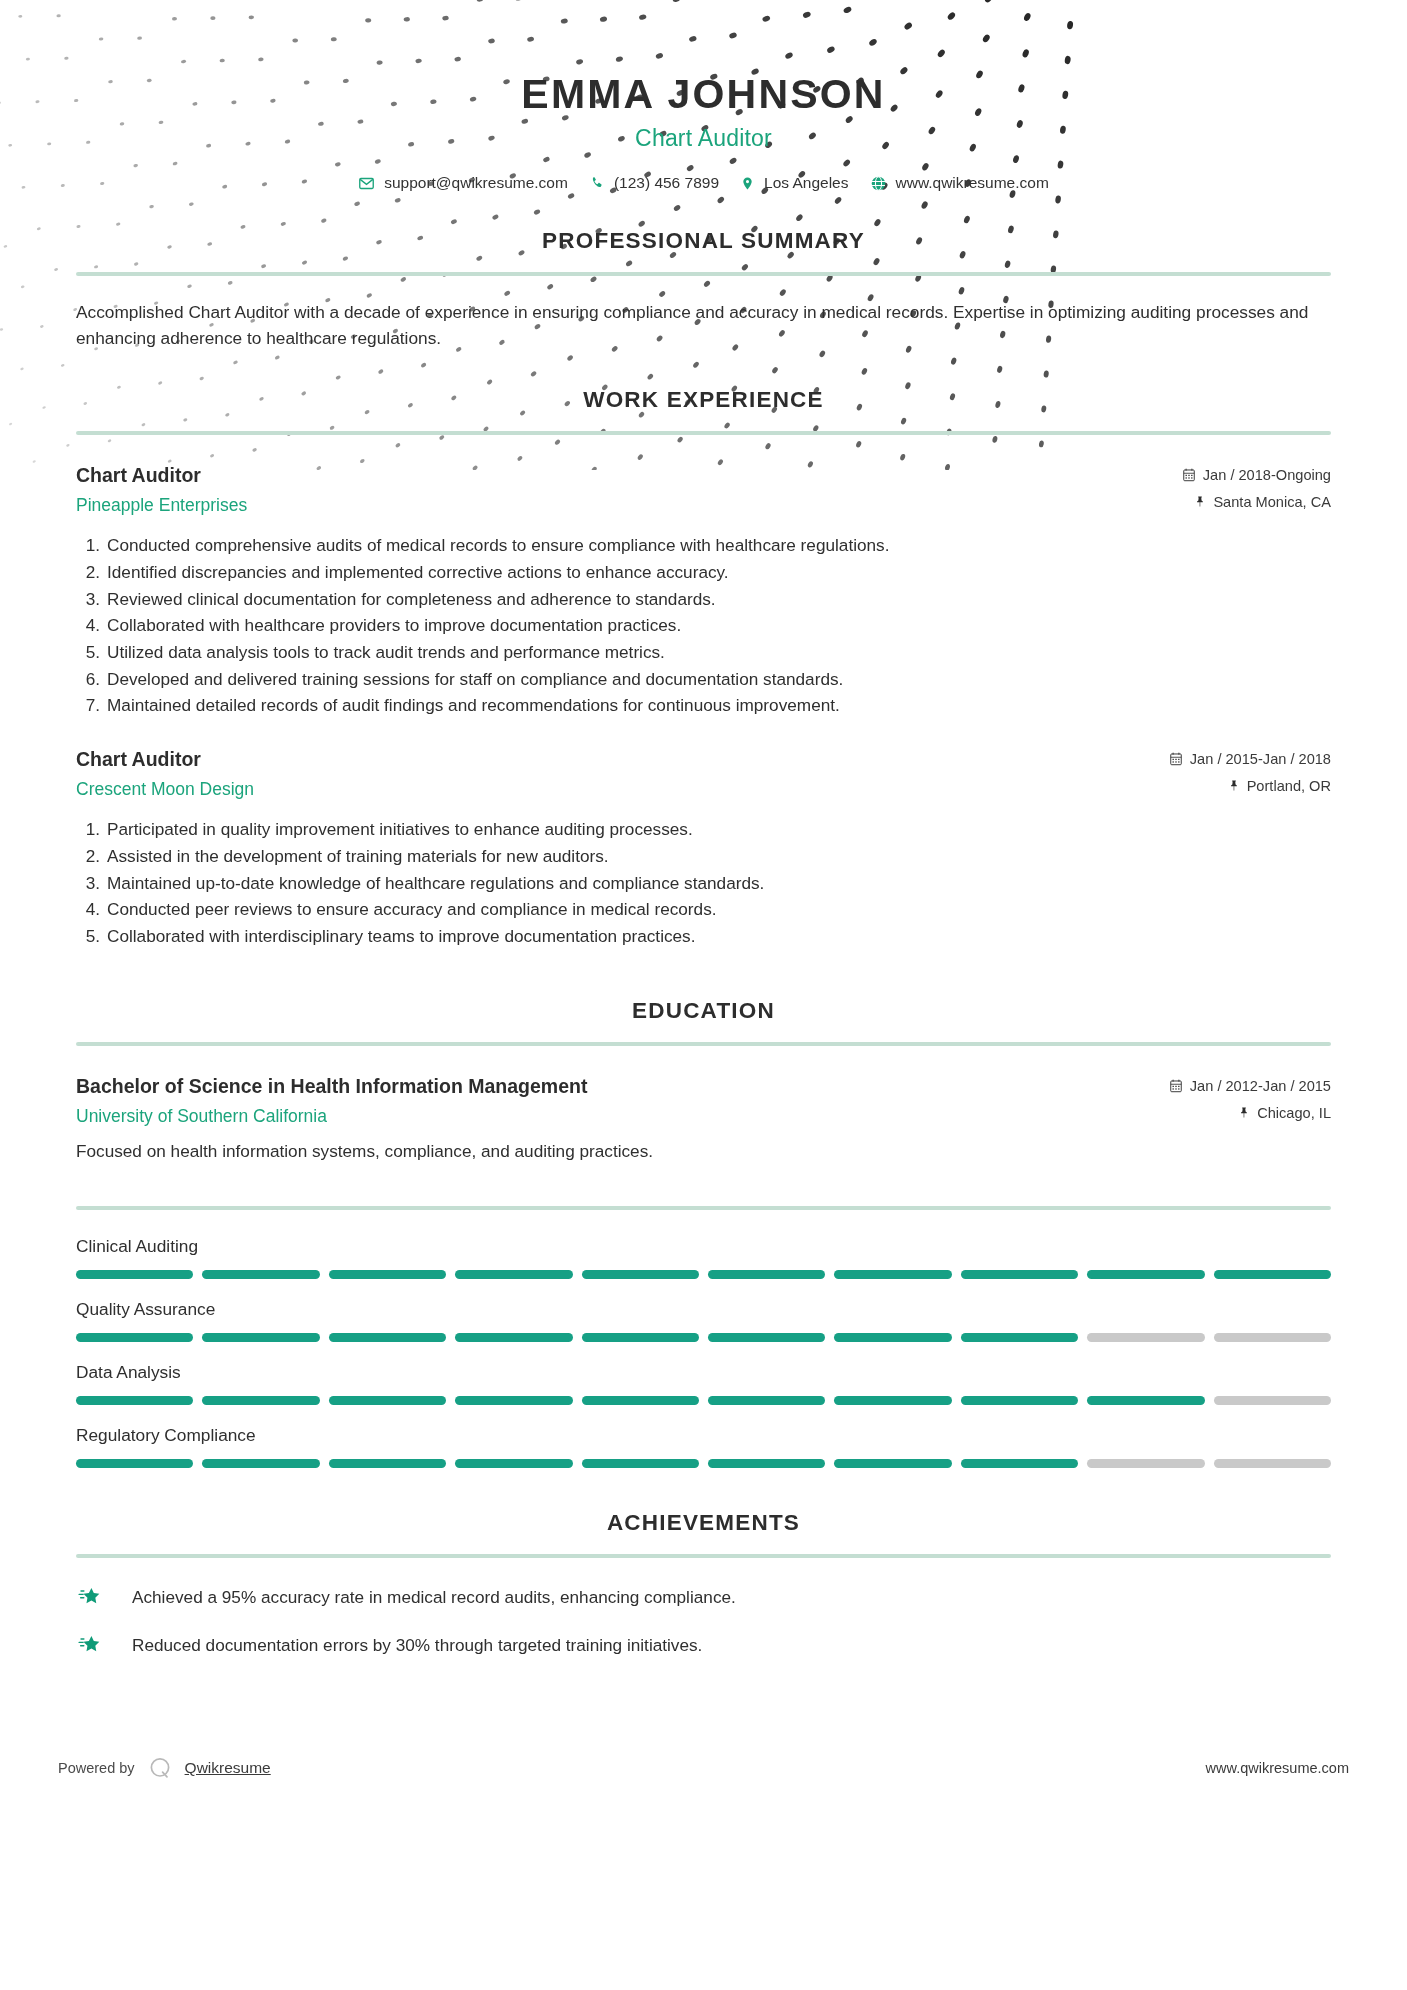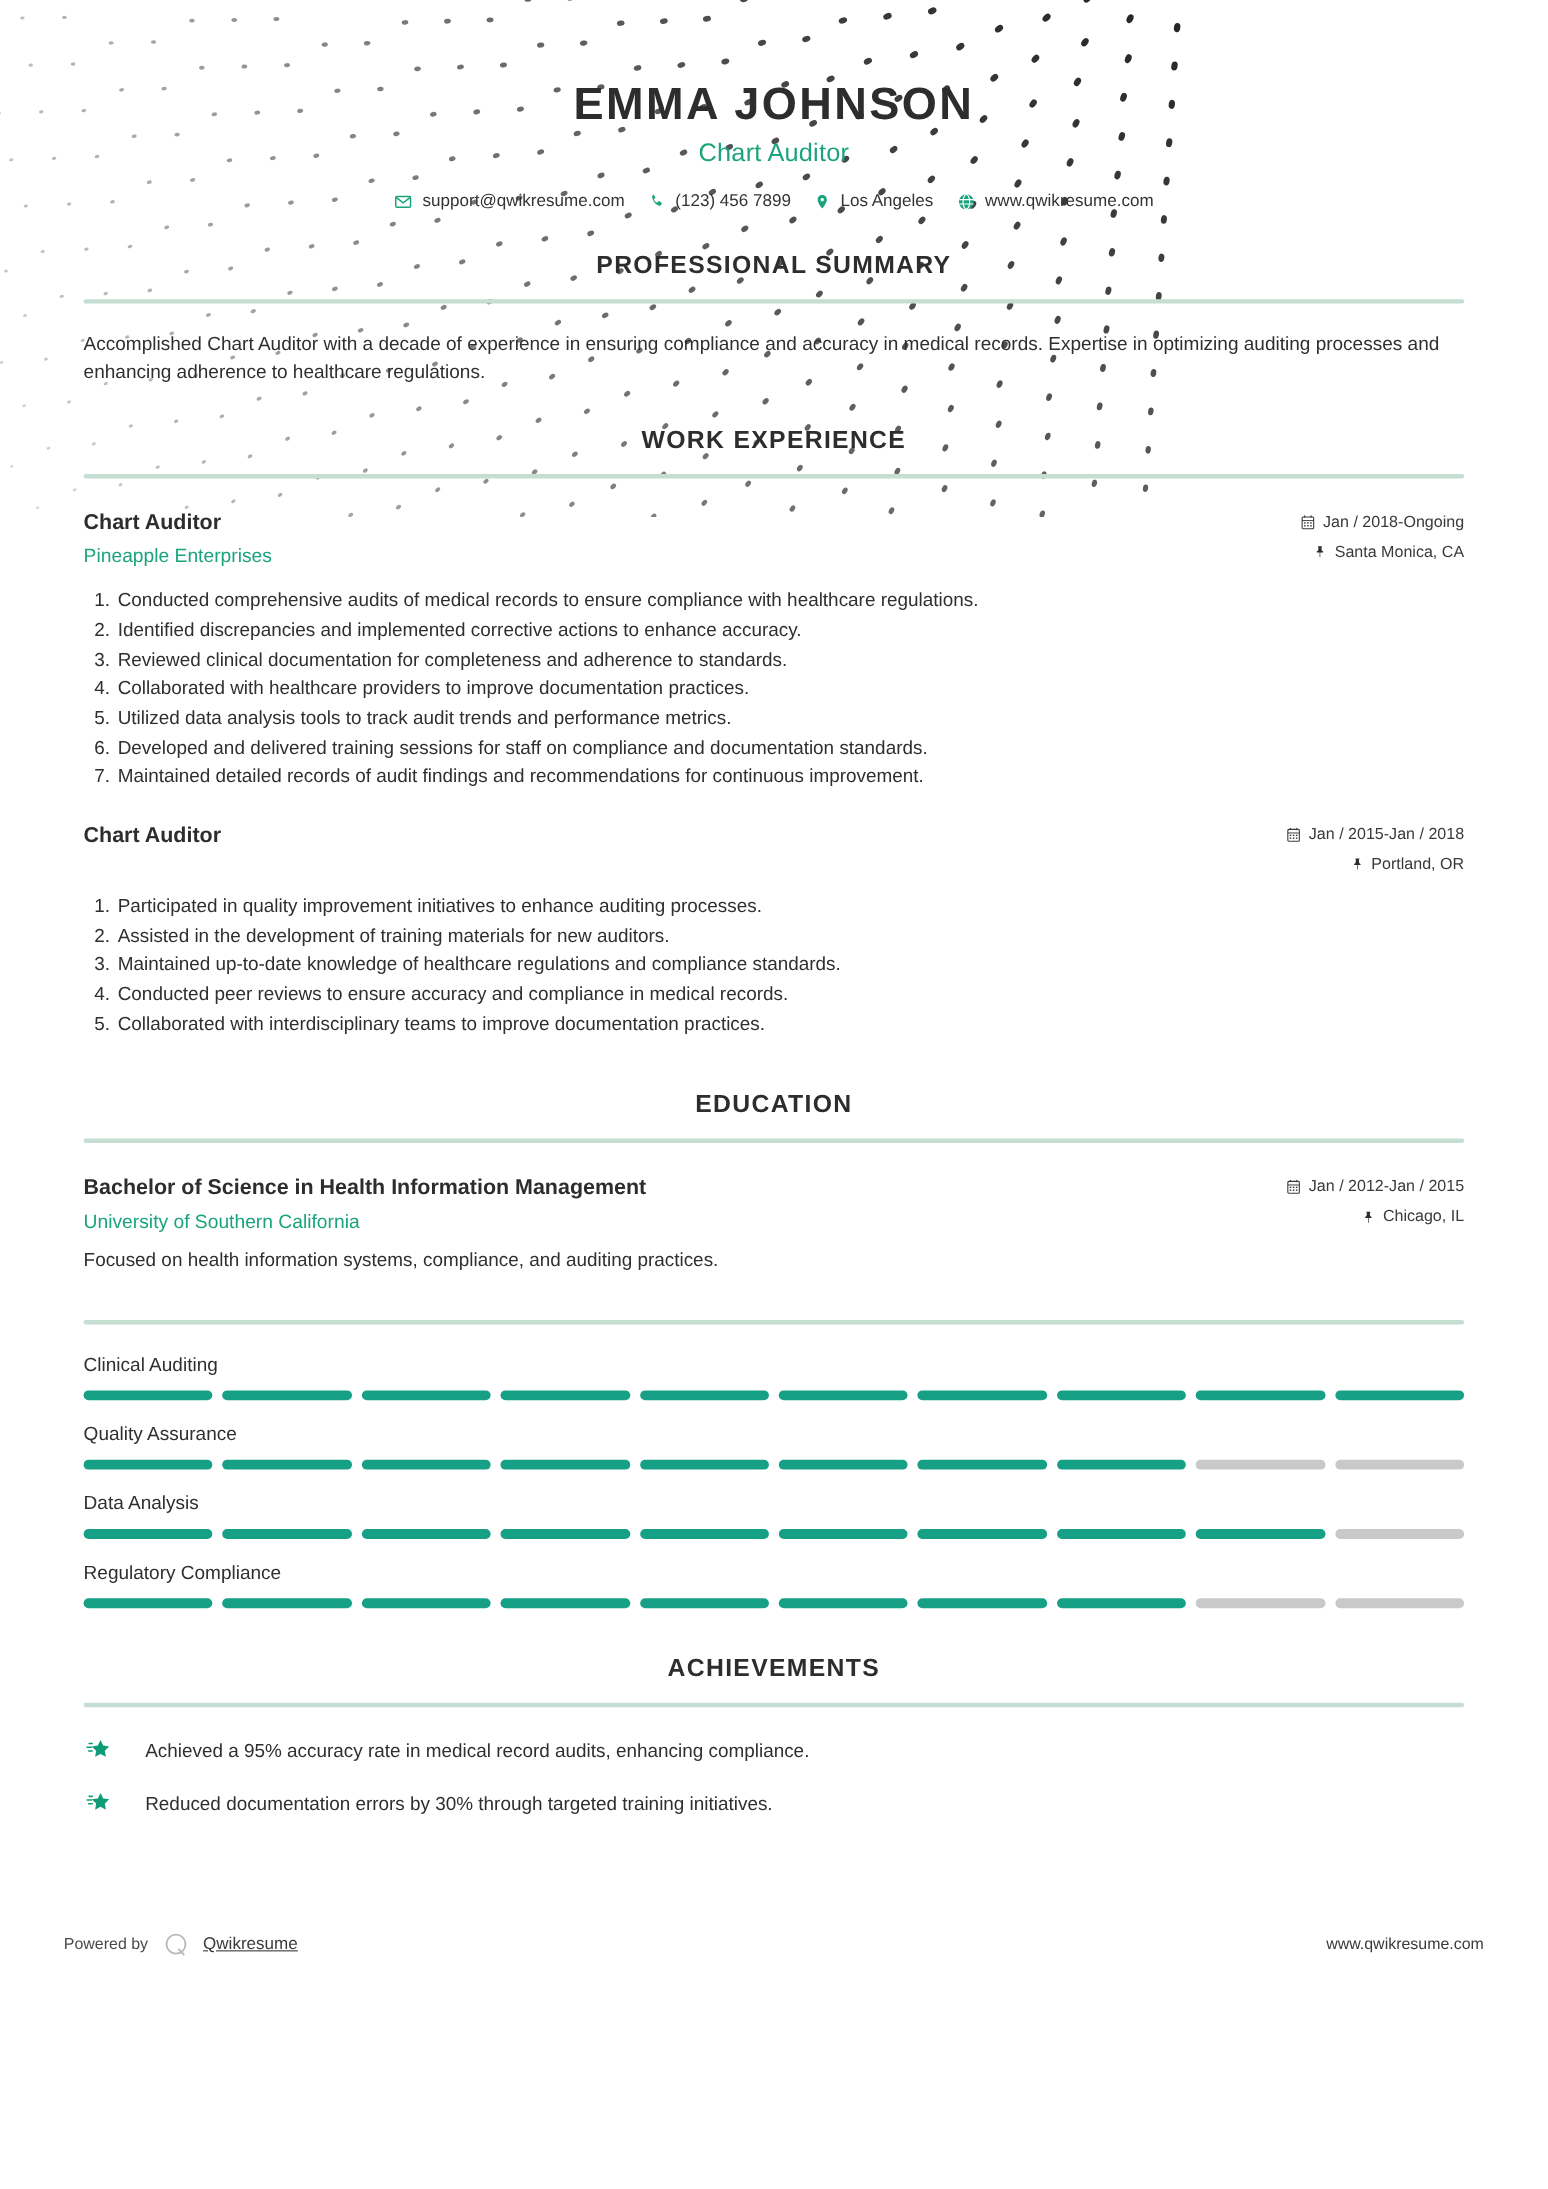--- a/index.html
+++ b/index.html
@@ -660,20 +660,21 @@
               <div class="bullet">
                 <span class="bnum">7.</span>
                 <span class="btext">Maintained detailed records of audit findings and recommendations for continuous improvement.</span>
               </div>
             </div>
           </div>
           <div class="job">
             <div class="job-head">
               <div class="job-left">
                 <div class="job-title">Chart Auditor</div>
+                <div class="job-org">Crescent Moon Design</div>
               </div>
               <div class="job-right">
                 <div class="meta">
                   <span>
                     <svg width="14" height="14" viewBox="0 0 24 24" fill="#3a3a3a">
                       <path d="M7 1.6v2.1M17 1.6v2.1" stroke="#3a3a3a" stroke-width="1.8" stroke-linecap="round"></path>
                       <rect x="3" y="3.4" width="18" height="18.4" rx="1.6" fill="none" stroke="#3a3a3a" stroke-width="1.7"></rect>
                       <path d="M3 9h18" stroke="#3a3a3a" stroke-width="1.5"></path>
                       <g fill="#3a3a3a">
                         <rect x="6" y="11.6" width="2.4" height="2.2"></rect>

